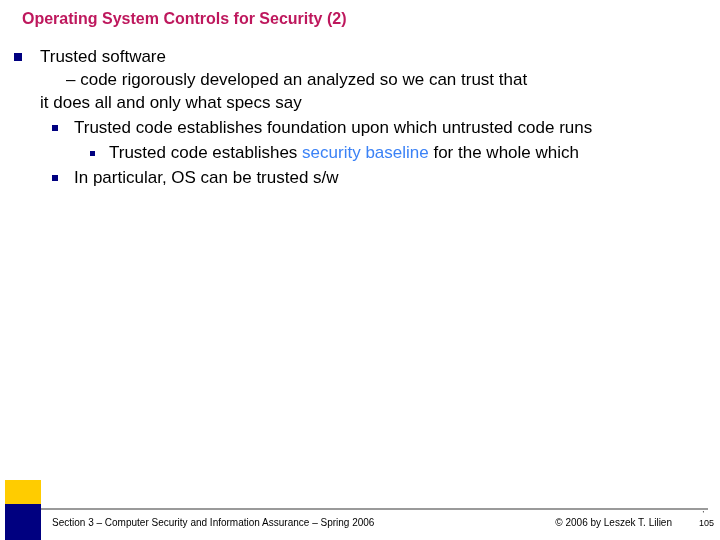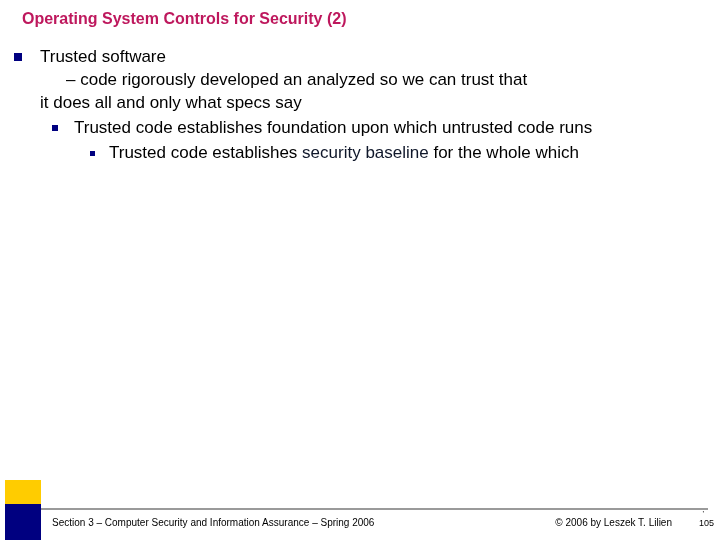--- a/index.html
+++ b/index.html
@@ -48,24 +48,28 @@
   </div>
 
   <div class="row indent-1">
     <div class="bullet small"></div>
     <div class="text">Trusted code establishes foundation upon which untrusted code runs</div>
   </div>
 
   <div class="row indent-2">
     <div class="bullet tiny"></div>
     <div class="text">
-      <span>Trusted code establishes </span><span style="color:#0f172a;">security baseline</span><span> for the whole which</span>
+      <span>Trusted code establishes </span><span style="color:#3b82f6;">security baseline</span><span> for the whole which</span>
     </div>
   </div>
 
+  <div class="row indent-1">
+    <div class="bullet small"></div>
+    <div class="text">In particular, OS can be trusted s/w</div>
+  </div>
 
 </div>
 
 <div class="bottom-bar">
   <div class="yellow-block"></div>
   <div class="gray-line"></div>
   <div class="navy-block"></div>
 </div>
 
 <div class="footer-left">Section 3 – Computer Security and Information Assurance – Spring 2006</div>

